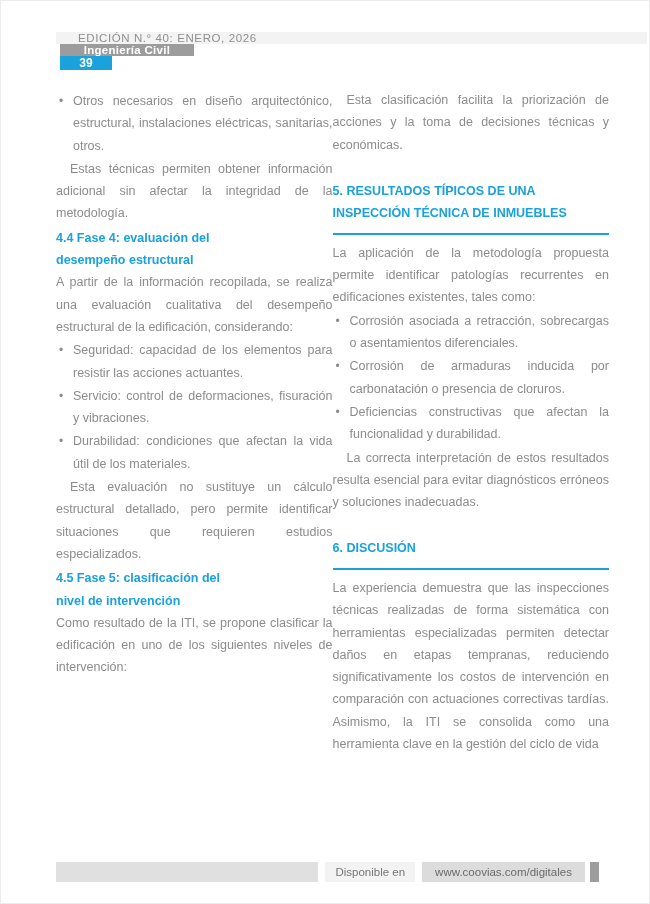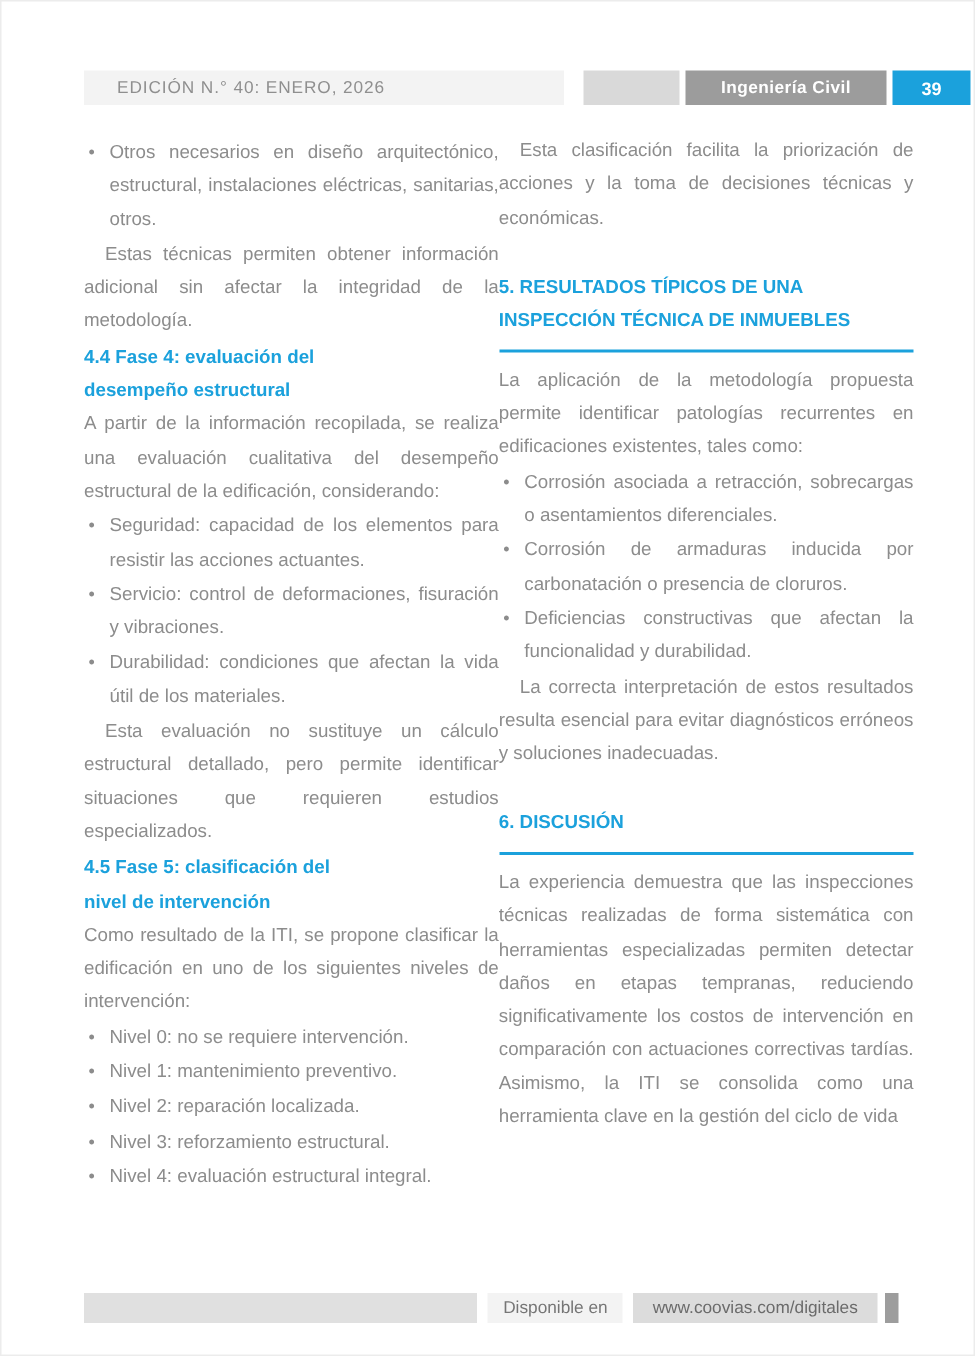--- a/index.html
+++ b/index.html
@@ -5,21 +5,21 @@
   * { margin:0; padding:0; box-sizing:border-box; }
   html, body { width:650px; height:904px; background:#ffffff; }
   body { font-family:"Liberation Sans", sans-serif; }
 
   .page {
     position:relative; width:650px; height:904px;
     background:#fff; border:1px solid #ececec; overflow:hidden;
   }
 
   
-  .header { position:absolute; top:46px; left:55px; right:2px; height:23px; display:flex; }
+  .header { position:absolute; top:31px; left:55px; right:2px; height:23px; display:flex;flex-direction:column; }
   .h-edition {
     flex:1; background:#f3f3f3; color:#8f8f8f;
     font-size:11.5px; letter-spacing:0.6px;
     display:flex; align-items:center; padding-left:22px;
   }
   .h-spacer { width:64px; background:#d9d9d9; margin-left:13px; }
   .h-category {
     width:134px; background:#9c9c9c; color:#ffffff; font-weight:bold;
     font-size:11.5px; letter-spacing:0.3px;
     display:flex; align-items:center; justify-content:center; margin-left:4px;
@@ -97,27 +97,20 @@
         <h3 class="sub-heading">4.4 Fase 4: evaluación del<br>desempeño estructural</h3>
         <p class="para">A partir de la información recopilada, se realiza una evaluación cualitativa del desempeño estructural de la edificación, considerando:</p>
         <ul class="bullets">
           <li>Seguridad: capacidad de los elementos para resistir las acciones actuantes.</li>
           <li>Servicio: control de deformaciones, fisuración y vibraciones.</li>
           <li>Durabilidad: condiciones que afectan la vida útil de los materiales.</li>
         </ul>
         <p class="para indent">Esta evaluación no sustituye un cálculo estructural detallado, pero permite identificar situaciones que requieren estudios especializados.</p>
         <h3 class="sub-heading">4.5 Fase 5: clasificación del<br>nivel de intervención</h3>
         <p class="para">Como resultado de la ITI, se propone clasificar la edificación en uno de los siguientes niveles de intervención:</p>
-        <ul class="bullets">
-          <li>Nivel 0: no se requiere intervención.</li>
-          <li>Nivel 1: mantenimiento preventivo.</li>
-          <li>Nivel 2: reparación localizada.</li>
-          <li>Nivel 3: reforzamiento estructural.</li>
-          <li>Nivel 4: evaluación estructural integral.</li>
-        </ul>
       </div>
     <div class="col" id="col-right">
         <p class="para indent">Esta clasificación facilita la priorización de acciones y la toma de decisiones técnicas y económicas.</p>
         <h2 class="section-heading">5. RESULTADOS TÍPICOS DE UNA<br>INSPECCIÓN TÉCNICA DE INMUEBLES</h2>
         <p class="para">La aplicación de la metodología propuesta permite identificar patologías recurrentes en edificaciones existentes, tales como:</p>
         <ul class="bullets">
           <li>Corrosión asociada a retracción, sobrecargas o asentamientos diferenciales.</li>
           <li>Corrosión de armaduras inducida por carbonatación o presencia de cloruros.</li>
           <li>Deficiencias constructivas que afectan la funcionalidad y durabilidad.</li>
         </ul>

